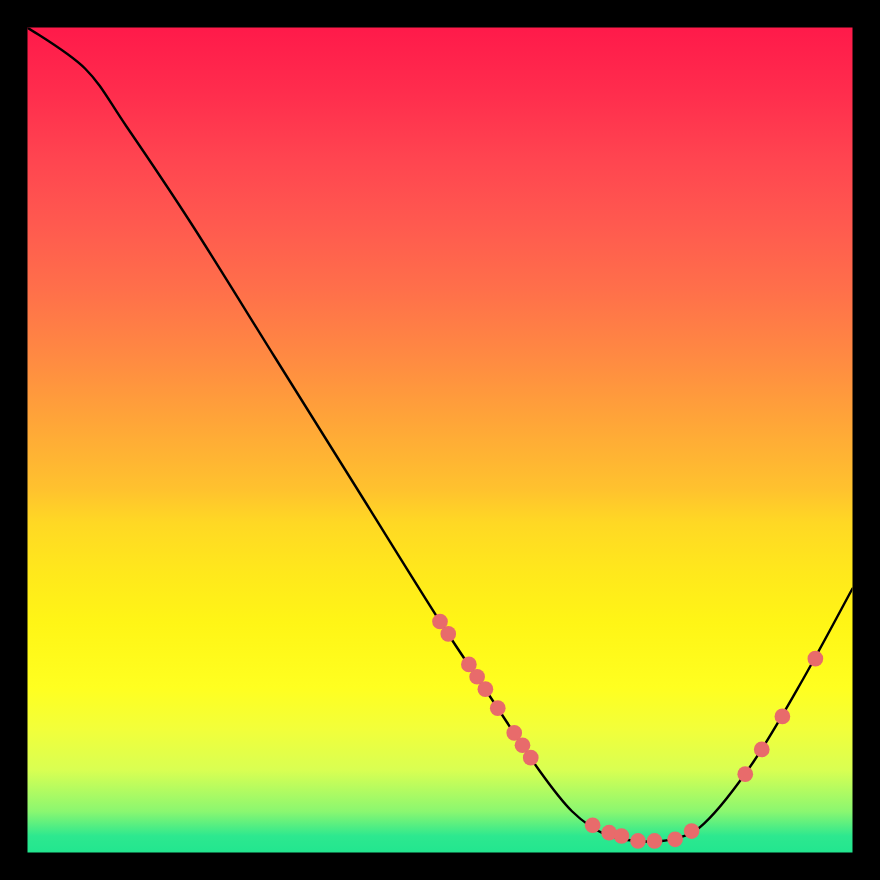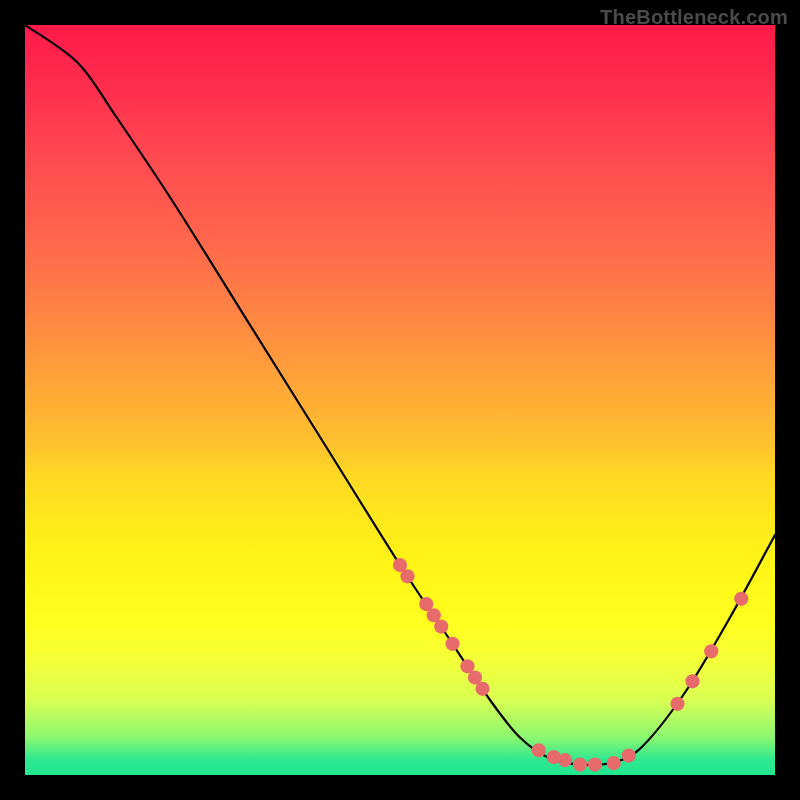--- a/index.html
+++ b/index.html
@@ -68,21 +68,20 @@
   }
   .marker {
     fill: #e86b6b;
     stroke: none;
   }
 </style>
 </head>
 <body>
 
 <div class="chart-container">
-  <div class="watermark">TheBottleneck.com</div>
   <div class="plot-area">
     <svg class="curve" viewBox="0 0 100 100" preserveAspectRatio="none">
       <path id="curve-path" class="curve-path" d="M 0 0 C 1.17 0.83, 5.00 3.00, 7.00 5.00 C 9.00 7.00, 9.83 8.83, 12.00 12.00 C 14.17 15.17, 17.00 19.33, 20.00 24.00 C 23.00 28.67, 26.67 34.67, 30.00 40.00 C 33.33 45.33, 36.67 50.67, 40.00 56.00 C 43.33 61.33, 47.33 67.83, 50.00 72.00 C 52.67 76.17, 54.00 78.00, 56.00 81.00 C 58.00 84.00, 60.33 87.67, 62.00 90.00 C 63.67 92.33, 64.67 93.70, 66.00 95.00 C 67.33 96.30, 68.67 97.20, 70.00 97.80 C 71.33 98.40, 72.67 98.50, 74.00 98.60 C 75.33 98.70, 76.67 98.75, 78.00 98.40 C 79.33 98.05, 80.33 98.07, 82.00 96.50 C 83.67 94.93, 86.00 91.92, 88.00 89.00 C 90.00 86.08, 92.00 82.50, 94.00 79.00 C 96.00 75.50, 99.00 69.83, 100.00 68.00" vector-effect="non-scaling-stroke"></path>
       <g id="markers-group">
           <ellipse cx="50" cy="72" rx="0.95" ry="0.95" class="marker"></ellipse>
           <ellipse cx="51" cy="73.5" rx="0.95" ry="0.95" class="marker"></ellipse>
           <ellipse cx="53.5" cy="77.2" rx="0.95" ry="0.95" class="marker"></ellipse>
           <ellipse cx="54.5" cy="78.7" rx="0.95" ry="0.95" class="marker"></ellipse>
           <ellipse cx="55.5" cy="80.2" rx="0.95" ry="0.95" class="marker"></ellipse>
           <ellipse cx="57" cy="82.5" rx="0.95" ry="0.95" class="marker"></ellipse>

